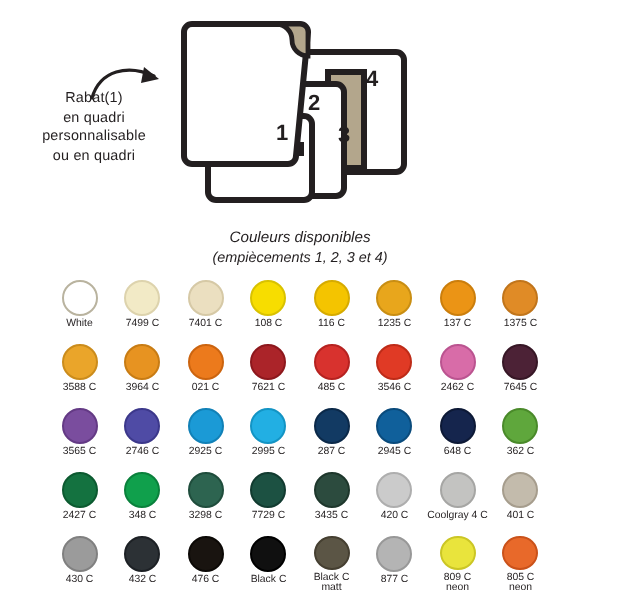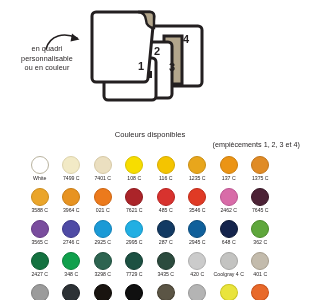--- a/index.html
+++ b/index.html
@@ -50,24 +50,25 @@
     top: 8px;
     width: 120px;
     height: 102px;
   }
 
   
   .palette-title {
     text-align: center;
     font-size: 7.6px;
     line-height: 10px;
-    margin-top: 18px;
+    margin-top: 2px;
     color: #231f20;
-  }
-  .palette-title .t2 { font-size: 7.2px; text-align: right; }
+    font-style: italic;
+  }
+  .palette-title .t2 { font-size: 7.2px; }
 
   .grid {
     margin: 6px auto 0 auto;
     width: 252px;
     display: grid;
     grid-template-columns: repeat(8, 1fr);
     row-gap: 2px;
   }
 
   .cell {
@@ -93,23 +94,24 @@
     color: #231f20;
     white-space: pre-line;
   }
 </style>
 </head>
 <body>
 
 <div class="hero">
 
   <div class="callout">
+    <div>Rabat(1)</div>
     <div>en quadri</div>
     <div>personnalisable</div>
-    <div>ou en couleur</div>
+    <div>ou en quadri</div>
   </div>
 
   <svg class="arrow" viewBox="0 0 42 20">
     <path d="M2 18 C 6 4, 20 1, 33 7" fill="none" stroke="#231f20" stroke-width="1.6" stroke-linecap="round"></path>
     <path d="M28 2.5 L35.5 8.5 L26.5 10.5 Z" fill="#231f20"></path>
   </svg>
 
   <svg class="art" viewBox="0 0 120 102">
 
     <path d="M58 18 h52 a4 4 0 0 1 4 4 v52 a4 4 0 0 1 -4 4 h-52 a4 4 0 0 1 -4 -4 v-52 a4 4 0 0 1 4 -4 z" fill="#ffffff" stroke="#231f20" stroke-width="3"></path>

